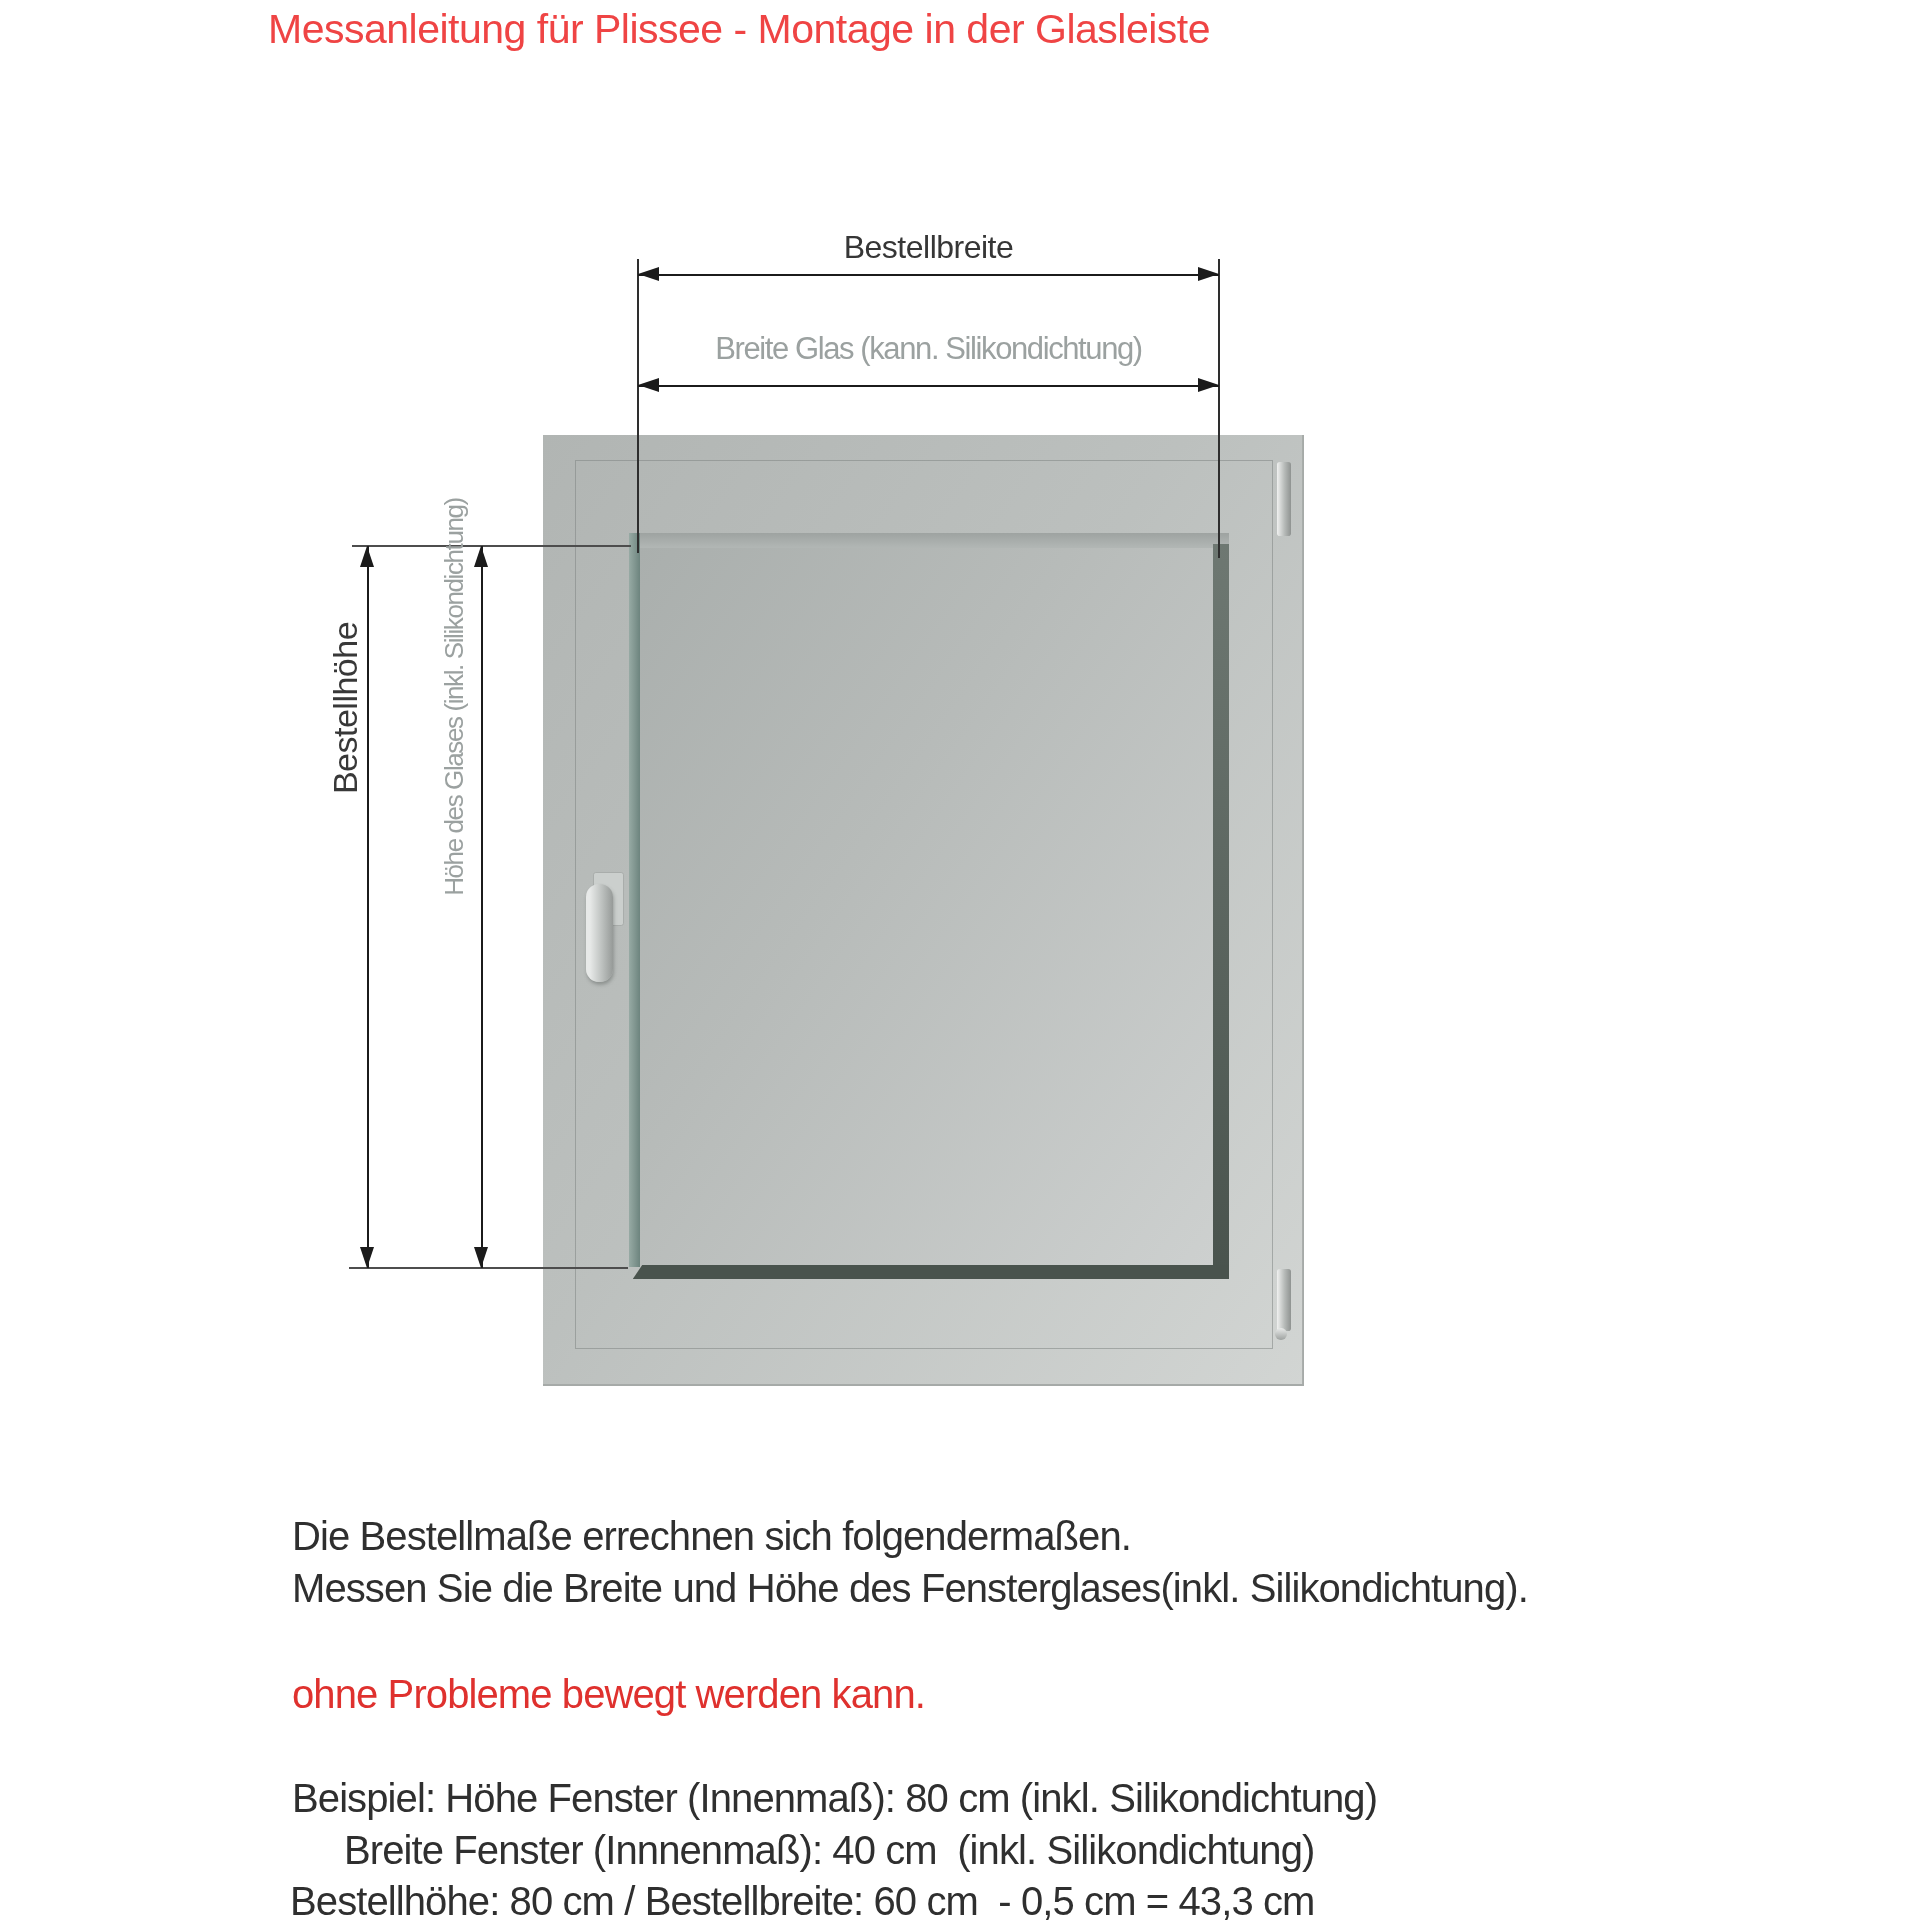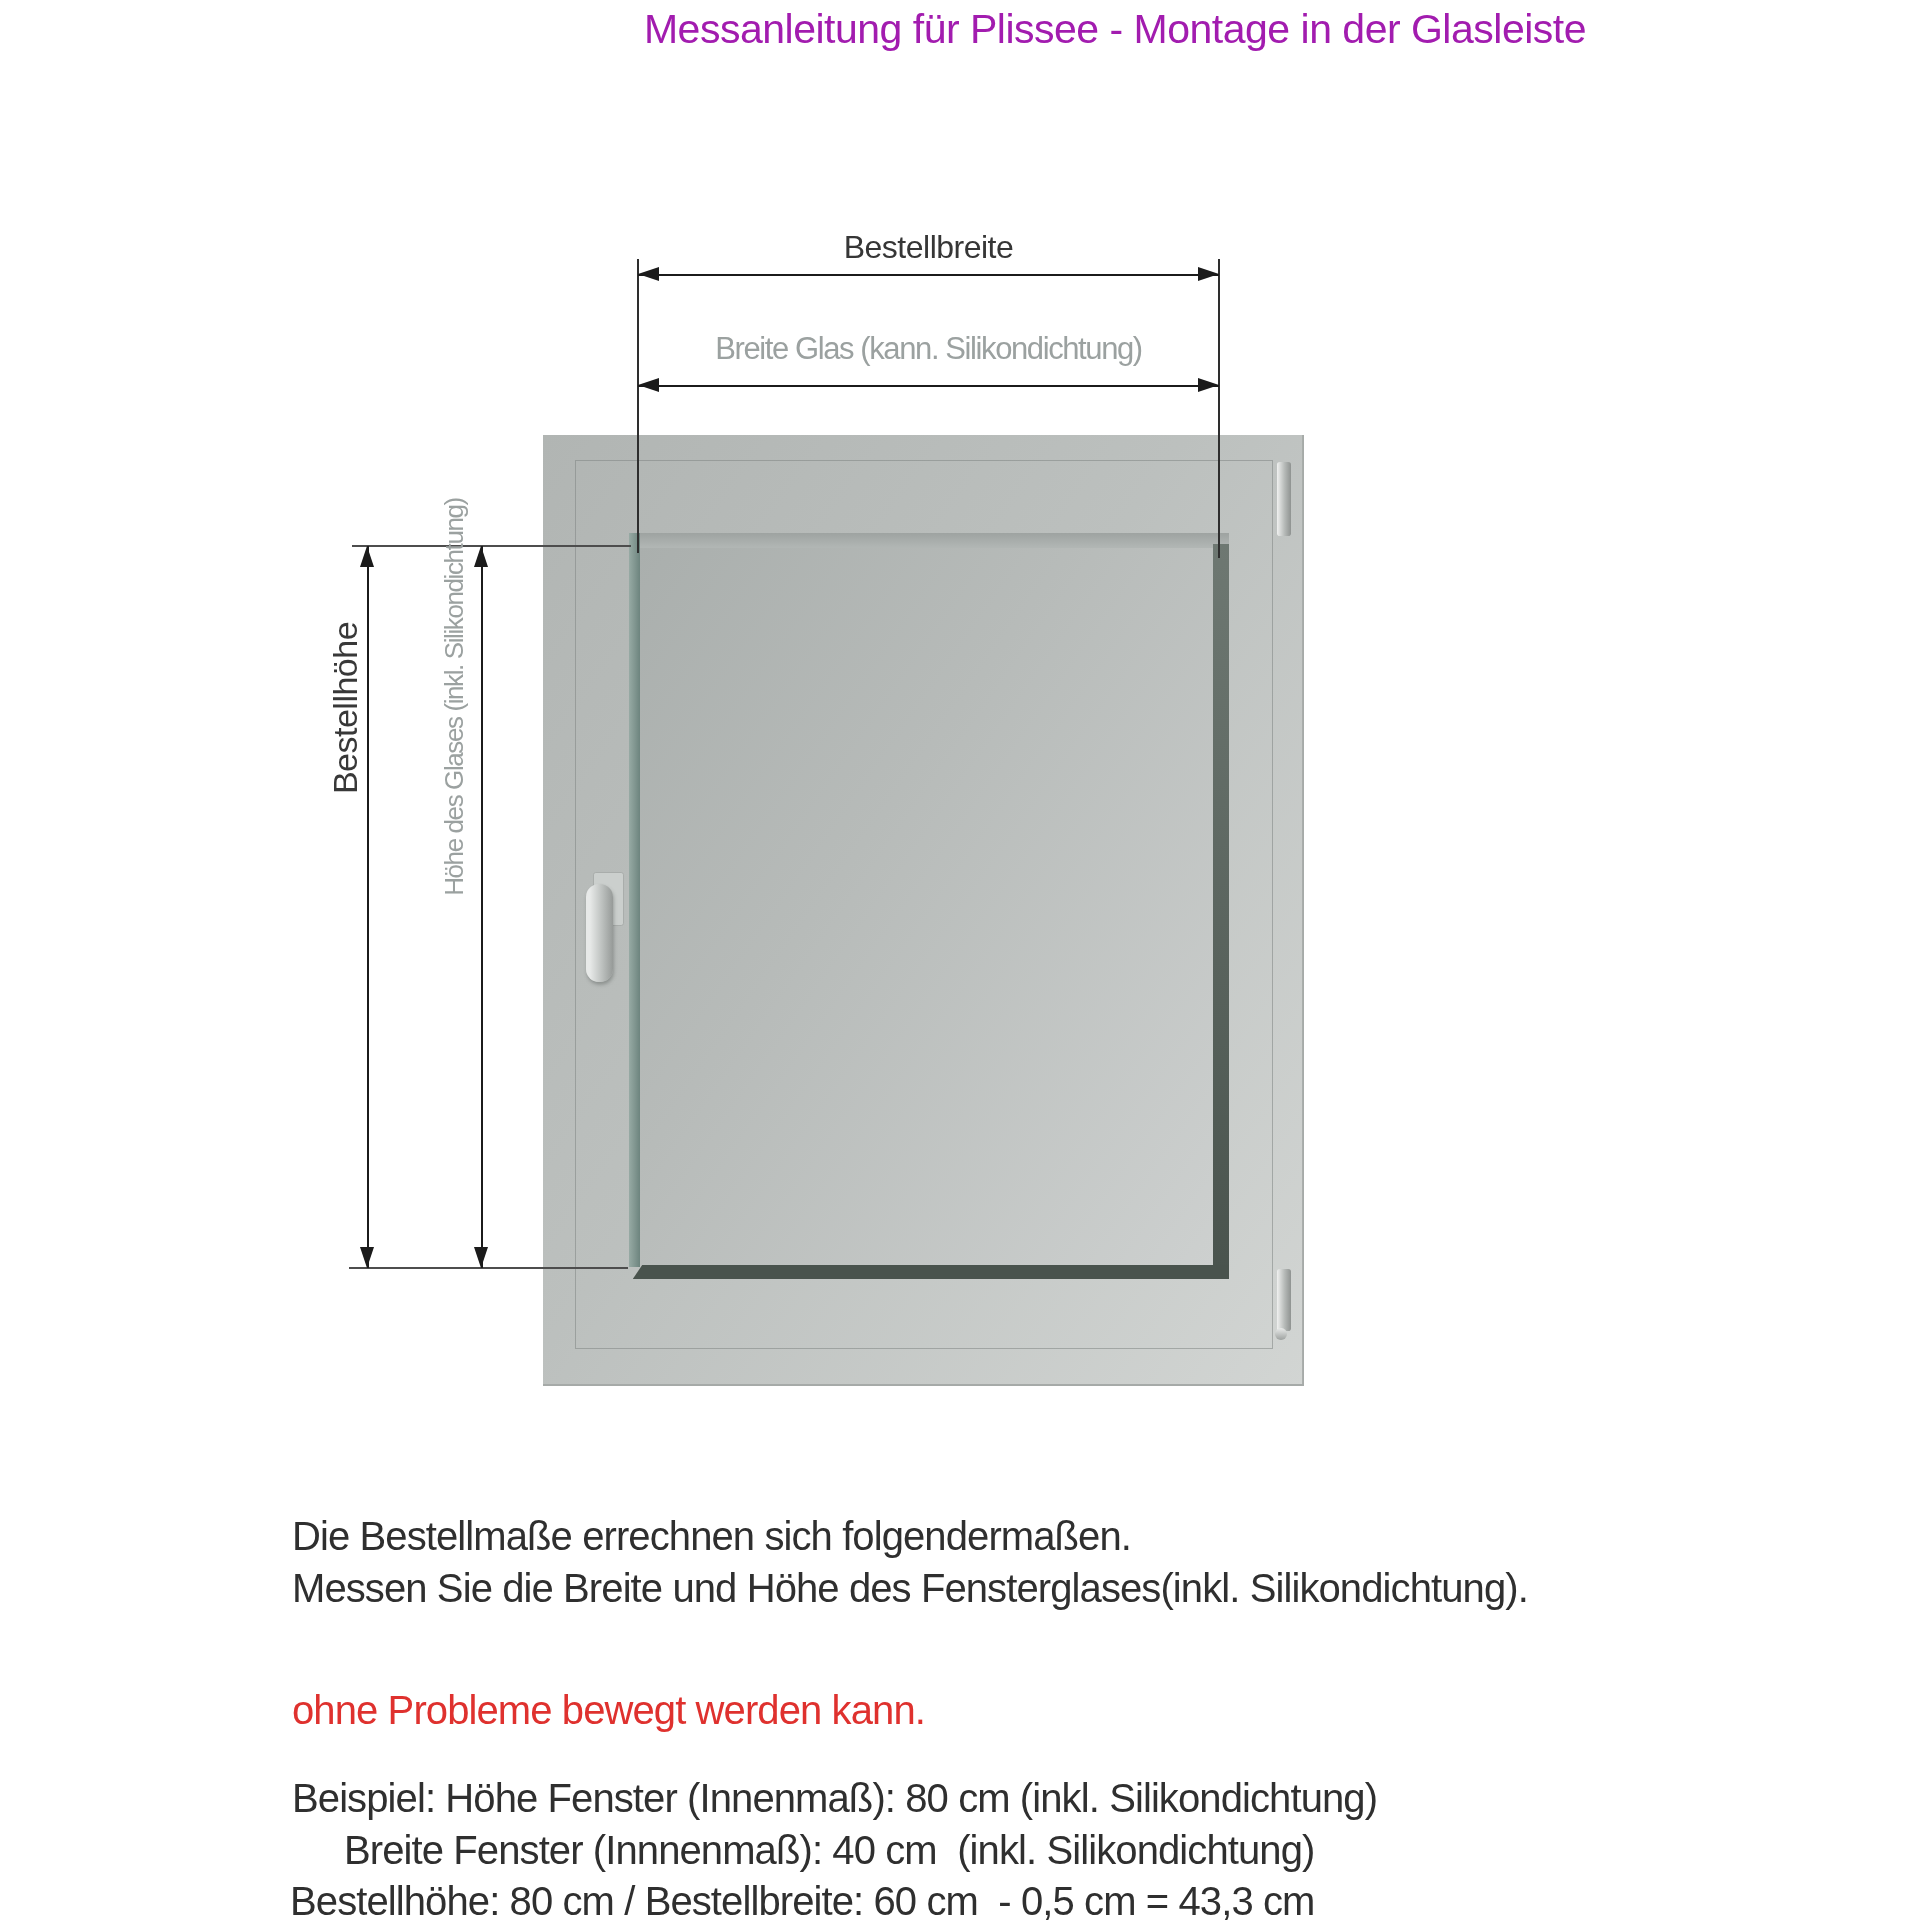--- a/index.html
+++ b/index.html
@@ -6,22 +6,22 @@
   #canvas {
     position:relative; width:1928px; height:1928px;
     background:#ffffff; overflow:hidden;
     font-family:"Liberation Sans", sans-serif;
     color:#2f2f2f;
   }
   .abs { position:absolute; }
 
   
   .title {
-    left:268px; top:5.6px; width:1318px; text-align:right;
-    font-size:41px; letter-spacing:-0.5px; color:#a21caf; white-space:pre;
+    left:268px; top:5.6px; width:1318px; text-align:left;
+    font-size:41px; letter-spacing:-0.5px; color:#ef4444; white-space:pre;
   }
   .dimlabel-dark  { font-size:32px; letter-spacing:-0.5px; color:#363636; text-align:center; white-space:nowrap; }
   .dimlabel-gray  { font-size:31px; letter-spacing:-1.4px; color:#9ba1a0; text-align:center; white-space:nowrap; }
   .vlabel { white-space:nowrap; transform:translate(-50%,-50%) rotate(-90deg); transform-origin:center; }
   .vlabel.dark { font-size:34px; letter-spacing:-0.5px; color:#383838; }
   .vlabel.gray { font-size:26px; letter-spacing:-1.4px; color:#9ba1a0; }
 
   .bodyline { font-size:40px; letter-spacing:-0.9px; white-space:pre; color:#2f2f2f; }
   .bodyline.red { color:#df312e; }
 
@@ -113,20 +113,20 @@
   <div class="abs tick-line" style="left:349px; top:1267px; width:279px;"></div>
 
   <div class="abs dim-v" style="left:367px; top:546px; height:722px;"></div>
   <div class="abs dim-v" style="left:481px; top:546px; height:722px;"></div>
 
   <div class="abs vlabel dark" style="left:345px; top:708px;">Bestellhöhe</div>
   <div class="abs vlabel gray" style="left:454px; top:697px;">Höhe des Glases (inkl. Silikondichtung)</div>
 
   <div class="abs bodyline" style="left:292px; top:1566px;">Messen Sie die Breite und Höhe des Fensterglases(inkl. Silikondichtung).</div>
   <div class="abs bodyline" style="left:292px; top:1514px;">Die Bestellmaße errechnen sich folgendermaßen.</div>
-  <div class="abs bodyline red" style="left:292px; top:1672px;margin-top:16px;">ohne Probleme bewegt werden kann.</div>
+  <div class="abs bodyline red" style="left:292px; top:1672px;">ohne Probleme bewegt werden kann.</div>
 
   <div class="abs bodyline" style="left:292px; top:1776px;">Beispiel: Höhe Fenster (Innenmaß): 80 cm (inkl. Silikondichtung)</div>
   <div class="abs bodyline" style="left:344px; top:1828px;">Breite Fenster (Innnenmaß): 40 cm  (inkl. Silikondichtung)</div>
   <div class="abs bodyline" style="left:290px; top:1879px;">Bestellhöhe: 80 cm / Bestellbreite: 60 cm  - 0,5 cm = 43,3 cm</div>
 
 </div>
 
 
 </body></html>

